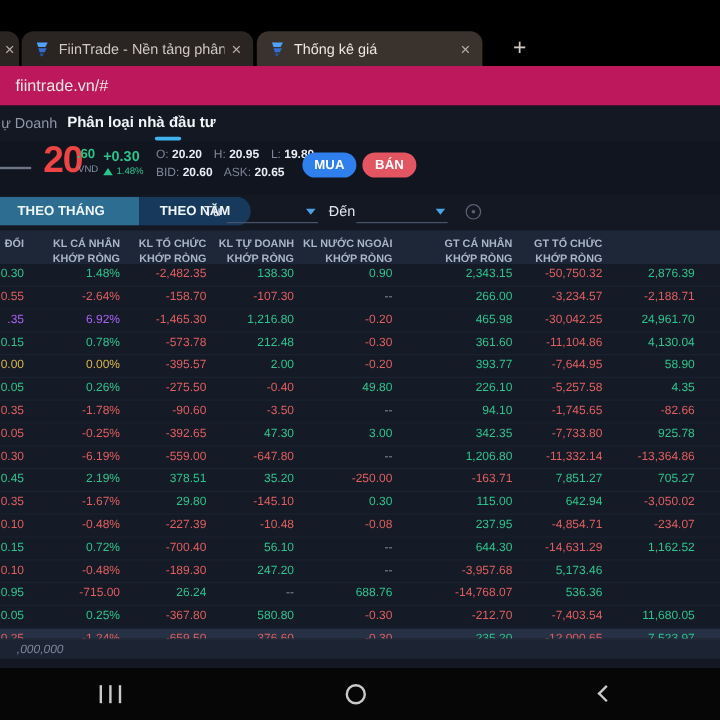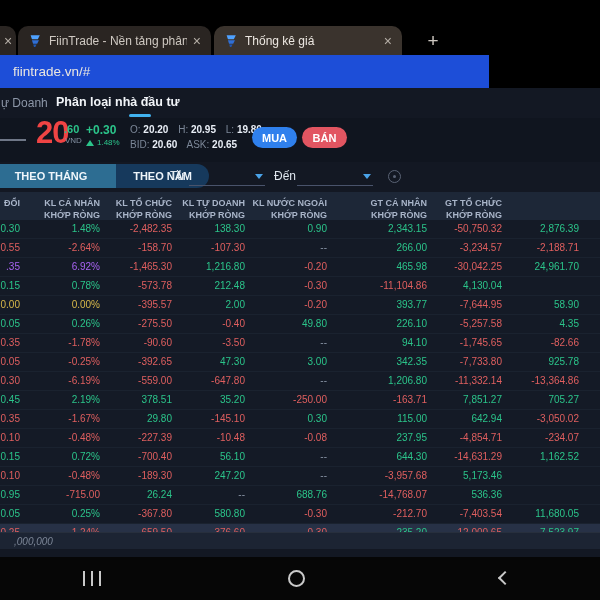--- a/index.html
+++ b/index.html
@@ -12,21 +12,21 @@
   .tab { position:absolute; top:4px; height:29px; border-radius:10px 10px 0 0;
     background:#2a2522; color:#cfc9c2; font-size:12px; display:flex; align-items:center; overflow:hidden; }
   .tab.stub { left:0; width:16px; border-radius:0 10px 0 0; justify-content:center; }
   .tab.t2 { left:18px; width:193px; }
   .tab.active { left:214px; width:188px; background:#3a332d; color:#ece7e1; }
   .tab .fav { width:14px; height:14px; margin:0 7px 0 10px; flex:0 0 auto; }
   .tab .title { white-space:nowrap; overflow:hidden; flex:1 1 auto; }
   .tab .close { margin:0 10px 0 6px; font-size:14px; color:#b5aea6; flex:0 0 auto; }
   .newtab { position:absolute; left:418px; top:4px; width:30px; height:29px; color:#cfc9c2;
     font-size:19px; display:flex; align-items:center; justify-content:center; }
-  .urlbar { position:absolute; top:55px; left:0; width:489px; height:33px; background:#1d4ed8;
+  .urlbar { position:absolute; top:55px; left:0; width:600px; height:33px; background:#be185d;
     display:flex; align-items:center; padding-left:13px; color:#eae6e0; font-size:13.5px; }
 
   
   .content { position:absolute; top:88px; left:0; width:600px; height:469px; background:#131823; }
 
   .subnav { position:relative; height:30px; }
   .subnav-partial { position:absolute; left:1px; top:8px; color:#8d97a8; font-size:12px; }
   .subnav-active { position:absolute; left:56px; top:7px; color:#f2f5f9; font-size:12.5px; font-weight:bold; }
   .subnav-underline { position:absolute; left:129px; top:26px; width:22px; height:3px;
     background:#41b2ef; border-radius:2px; }
@@ -239,20 +239,21 @@
           <div class="td c-g">465.98</div>
           <div class="td c-r">-30,042.25</div>
           <div class="td c-g">24,961.70</div>
         </div>
         <div class="grid-row tr">
           <div class="td c-g">0.15</div>
           <div class="td c-g">0.78%</div>
           <div class="td c-r">-573.78</div>
           <div class="td c-g">212.48</div>
           <div class="td c-r">-0.30</div>
+          <div class="td c-g">361.60</div>
           <div class="td c-r">-11,104.86</div>
           <div class="td c-g">4,130.04</div>
         </div>
         <div class="grid-row tr">
           <div class="td c-y">0.00</div>
           <div class="td c-y">0.00%</div>
           <div class="td c-r">-395.57</div>
           <div class="td c-g">2.00</div>
           <div class="td c-r">-0.20</div>
           <div class="td c-g">393.77</div>

